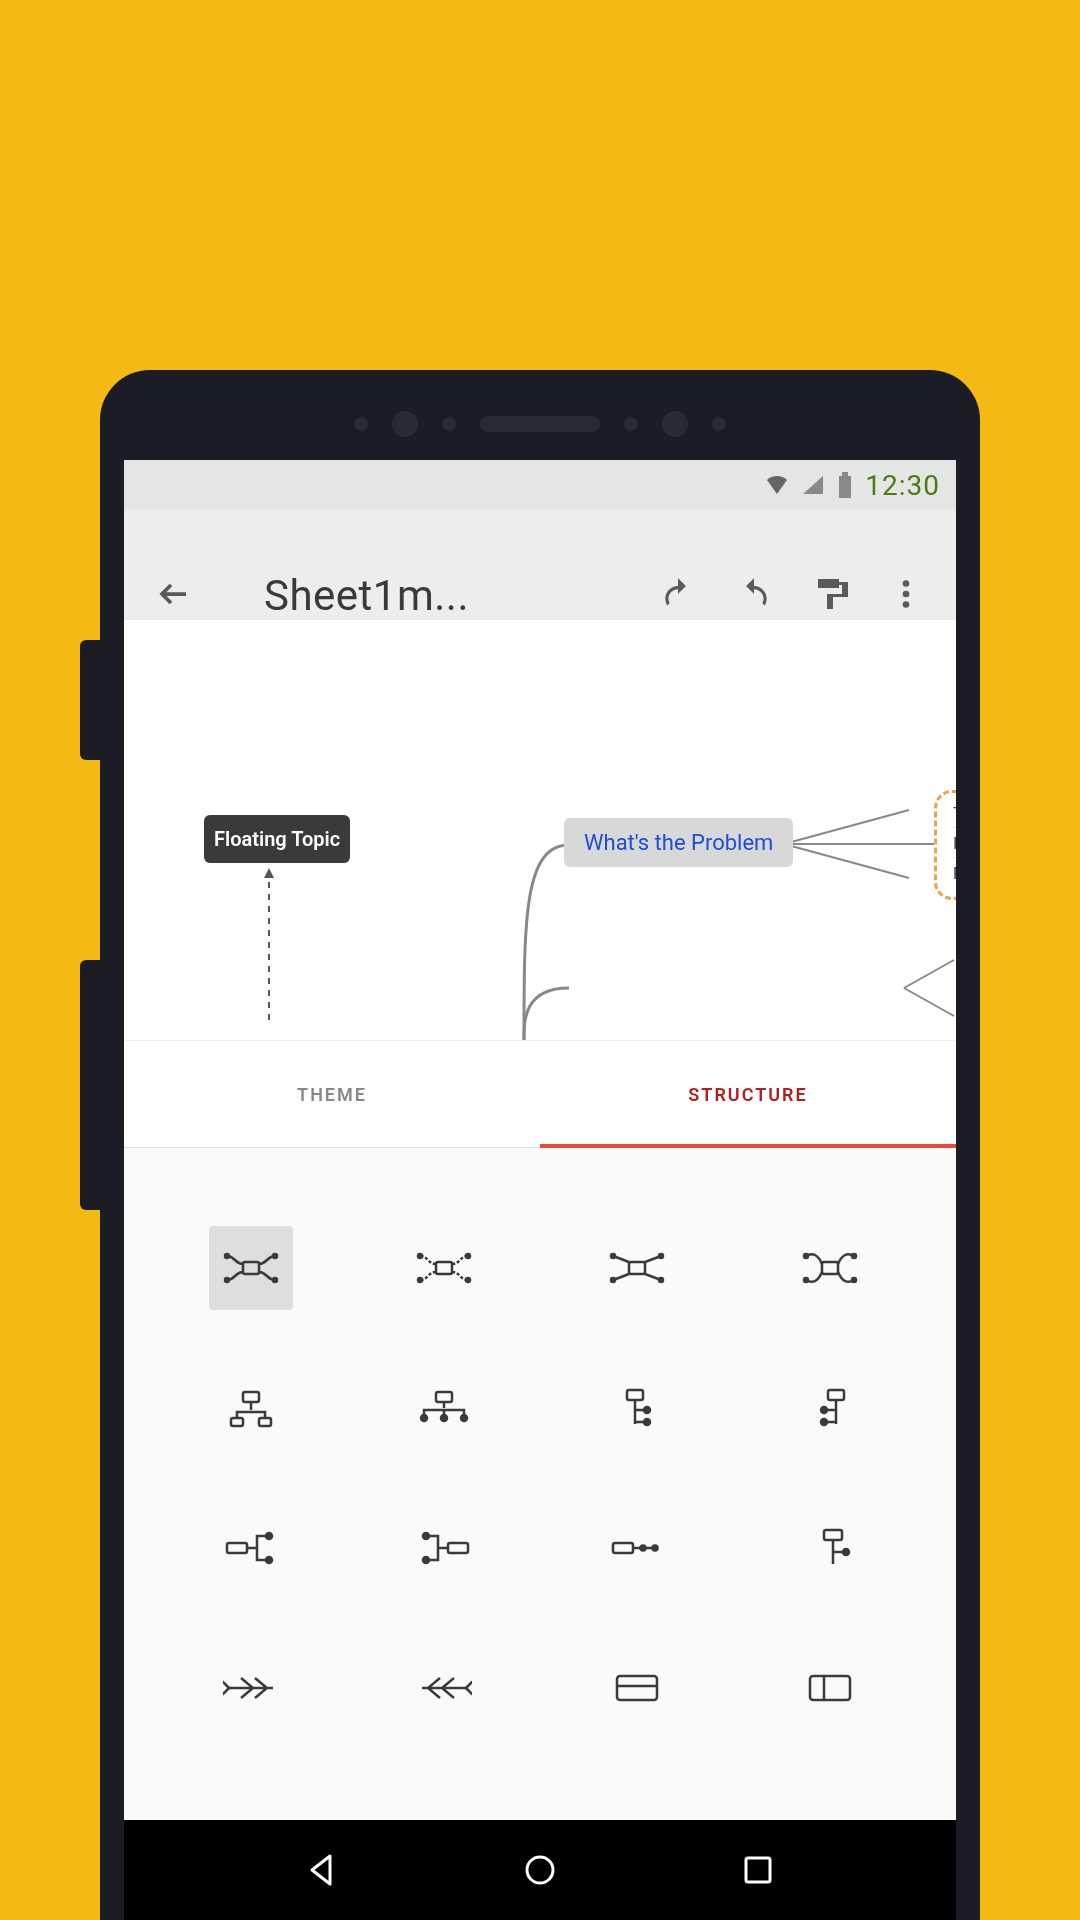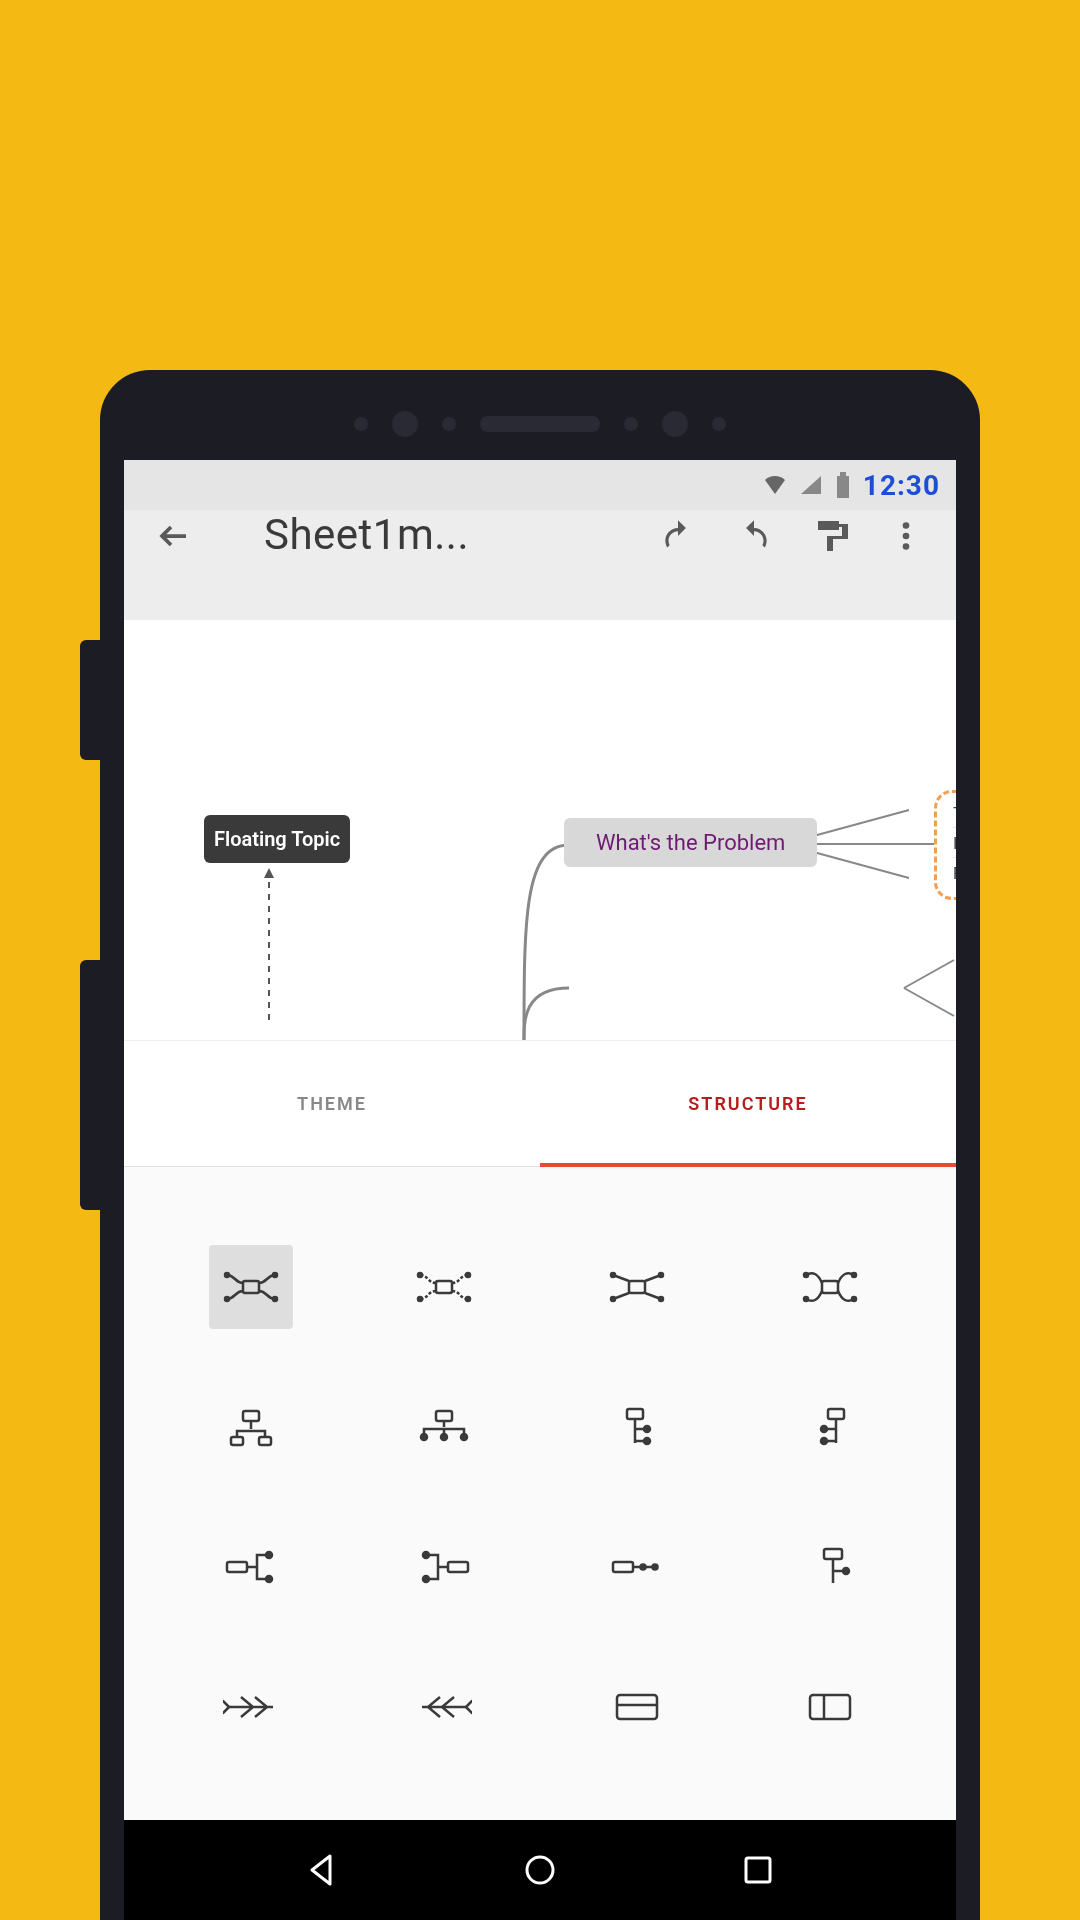--- a/index.html
+++ b/index.html
@@ -73,29 +73,29 @@
   
   .status-bar {
     height: 50px;
     background: #e5e5e5;
     display: flex;
     justify-content: flex-end;
     align-items: center;
     padding: 0 16px;
     gap: 12px;
   }
-  .status-bar .time { font-size: 28px; color: #1d4ed8; font-weight: 700; letter-spacing: 1px; }
+  .status-bar .time { font-size: 28px; color: #4d7c0f; font-weight: 400; letter-spacing: 1px; }
   .status-icon { display: inline-flex; align-items: center; }
 
   
   .toolbar {
     height: 110px;
     background: #ededed;
     display: flex;
-    align-items: flex-start;
+    align-items: flex-end;
     padding: 0 24px;
     gap: 24px;
   }
   .toolbar .title {
     flex: 1;
     font-size: 42px;
     color: #3a3a3a;
     font-weight: 400;
     letter-spacing: 0.5px;
     padding-left: 40px;
@@ -127,23 +127,23 @@
     background: #3a3a3a;
     color: #fff;
     font-size: 20px;
     font-weight: 600;
     padding: 12px 10px;
     border-radius: 6px;
   }
   .node {
     position: absolute;
     background: #d8d8d8;
-    color: #701a75;
+    color: #1d4ed8;
     font-size: 22px;
-    padding: 12px 32px;
+    padding: 12px 20px;
     border-radius: 6px;
   }
   .node1 { left: 440px; top: 198px; }
   .node2 { left: 440px; top: 344px; }
   .callout {
     position: absolute;
     left: 810px;
     top: 170px;
     width: 120px;
     height: 110px;
@@ -156,21 +156,21 @@
     gap: 6px;
     padding-left: 16px;
     overflow: hidden;
   }
   .callout span { font-size: 16px; color: #444; border-bottom: 1px solid #e0e0e0; padding-bottom: 4px; }
   .callout span:last-child { border-bottom: none; }
   .conn-svg { position: absolute; left: 0; top: 0; width: 100%; height: 100%; pointer-events: none; }
 
   
   .tabs {
-    height: 127px;
+    height: 108px;
     display: flex;
     border-bottom: 1px solid #e0e0e0;
     border-top: 1px solid #eee;
     background: #fff;
   }
   .tab {
     flex: 1;
     display: flex;
     align-items: center;
     justify-content: center;

